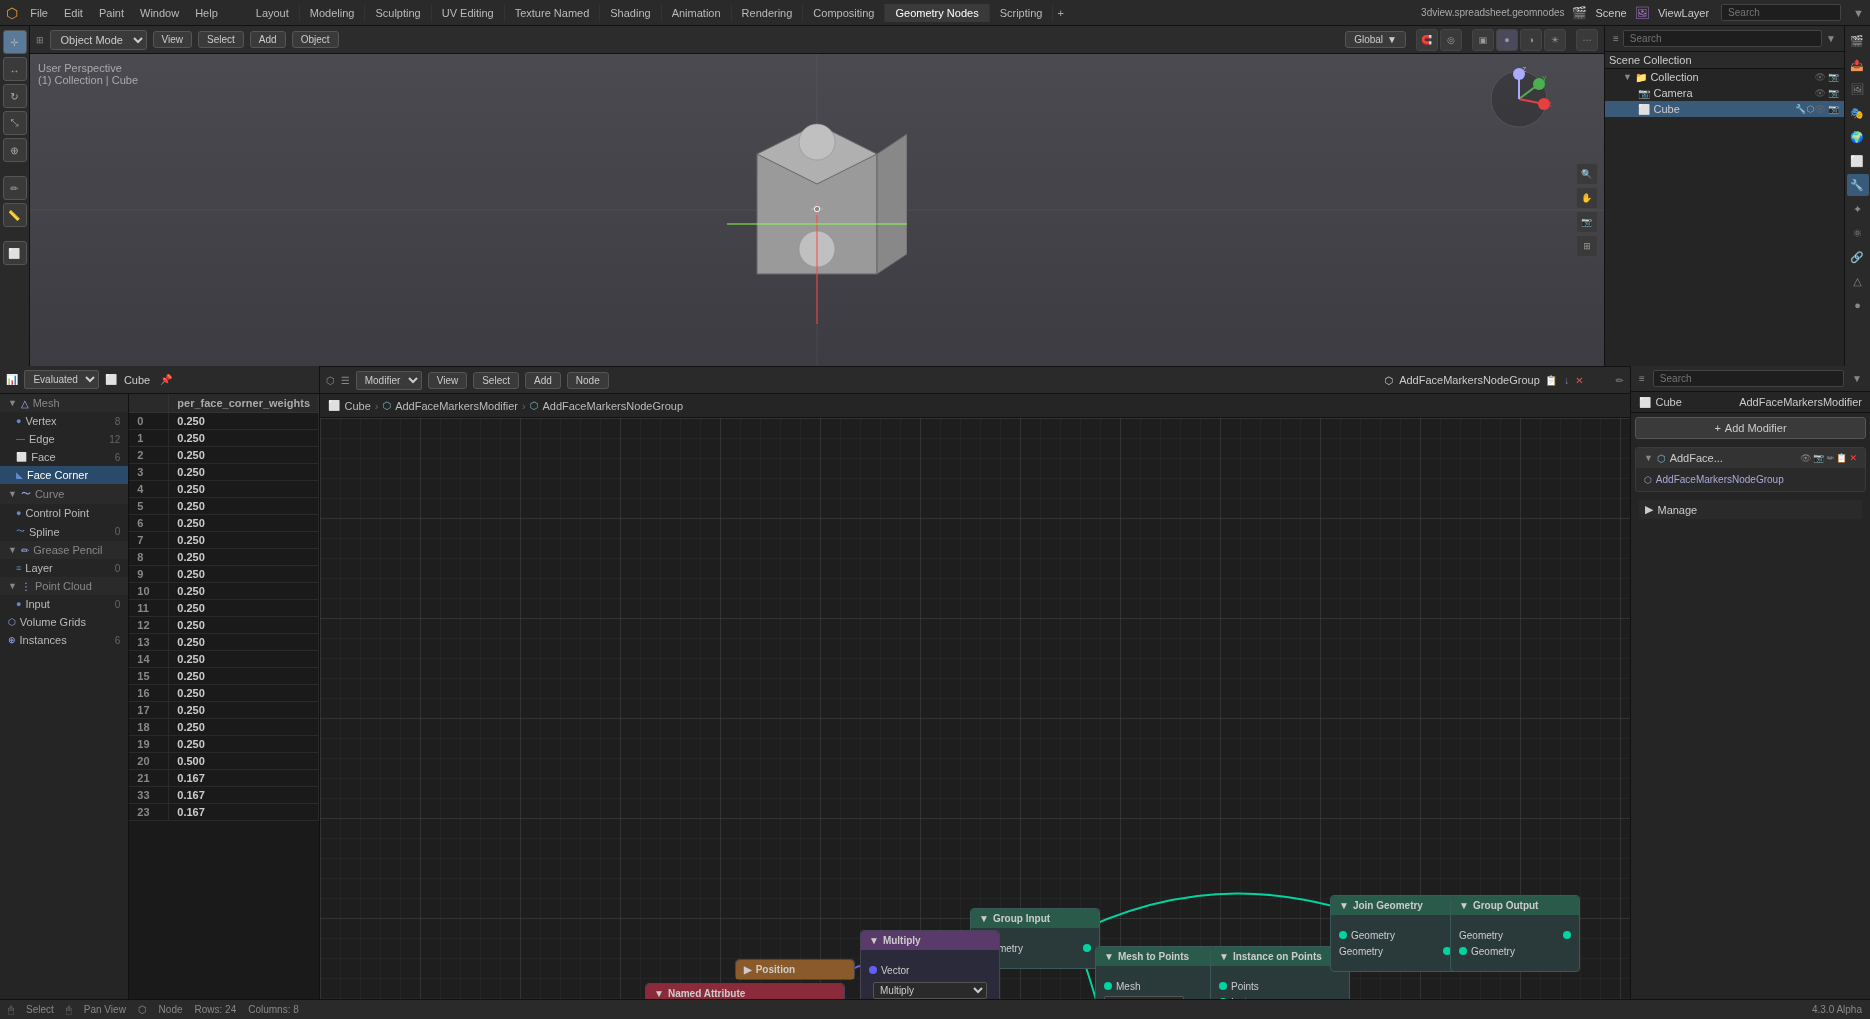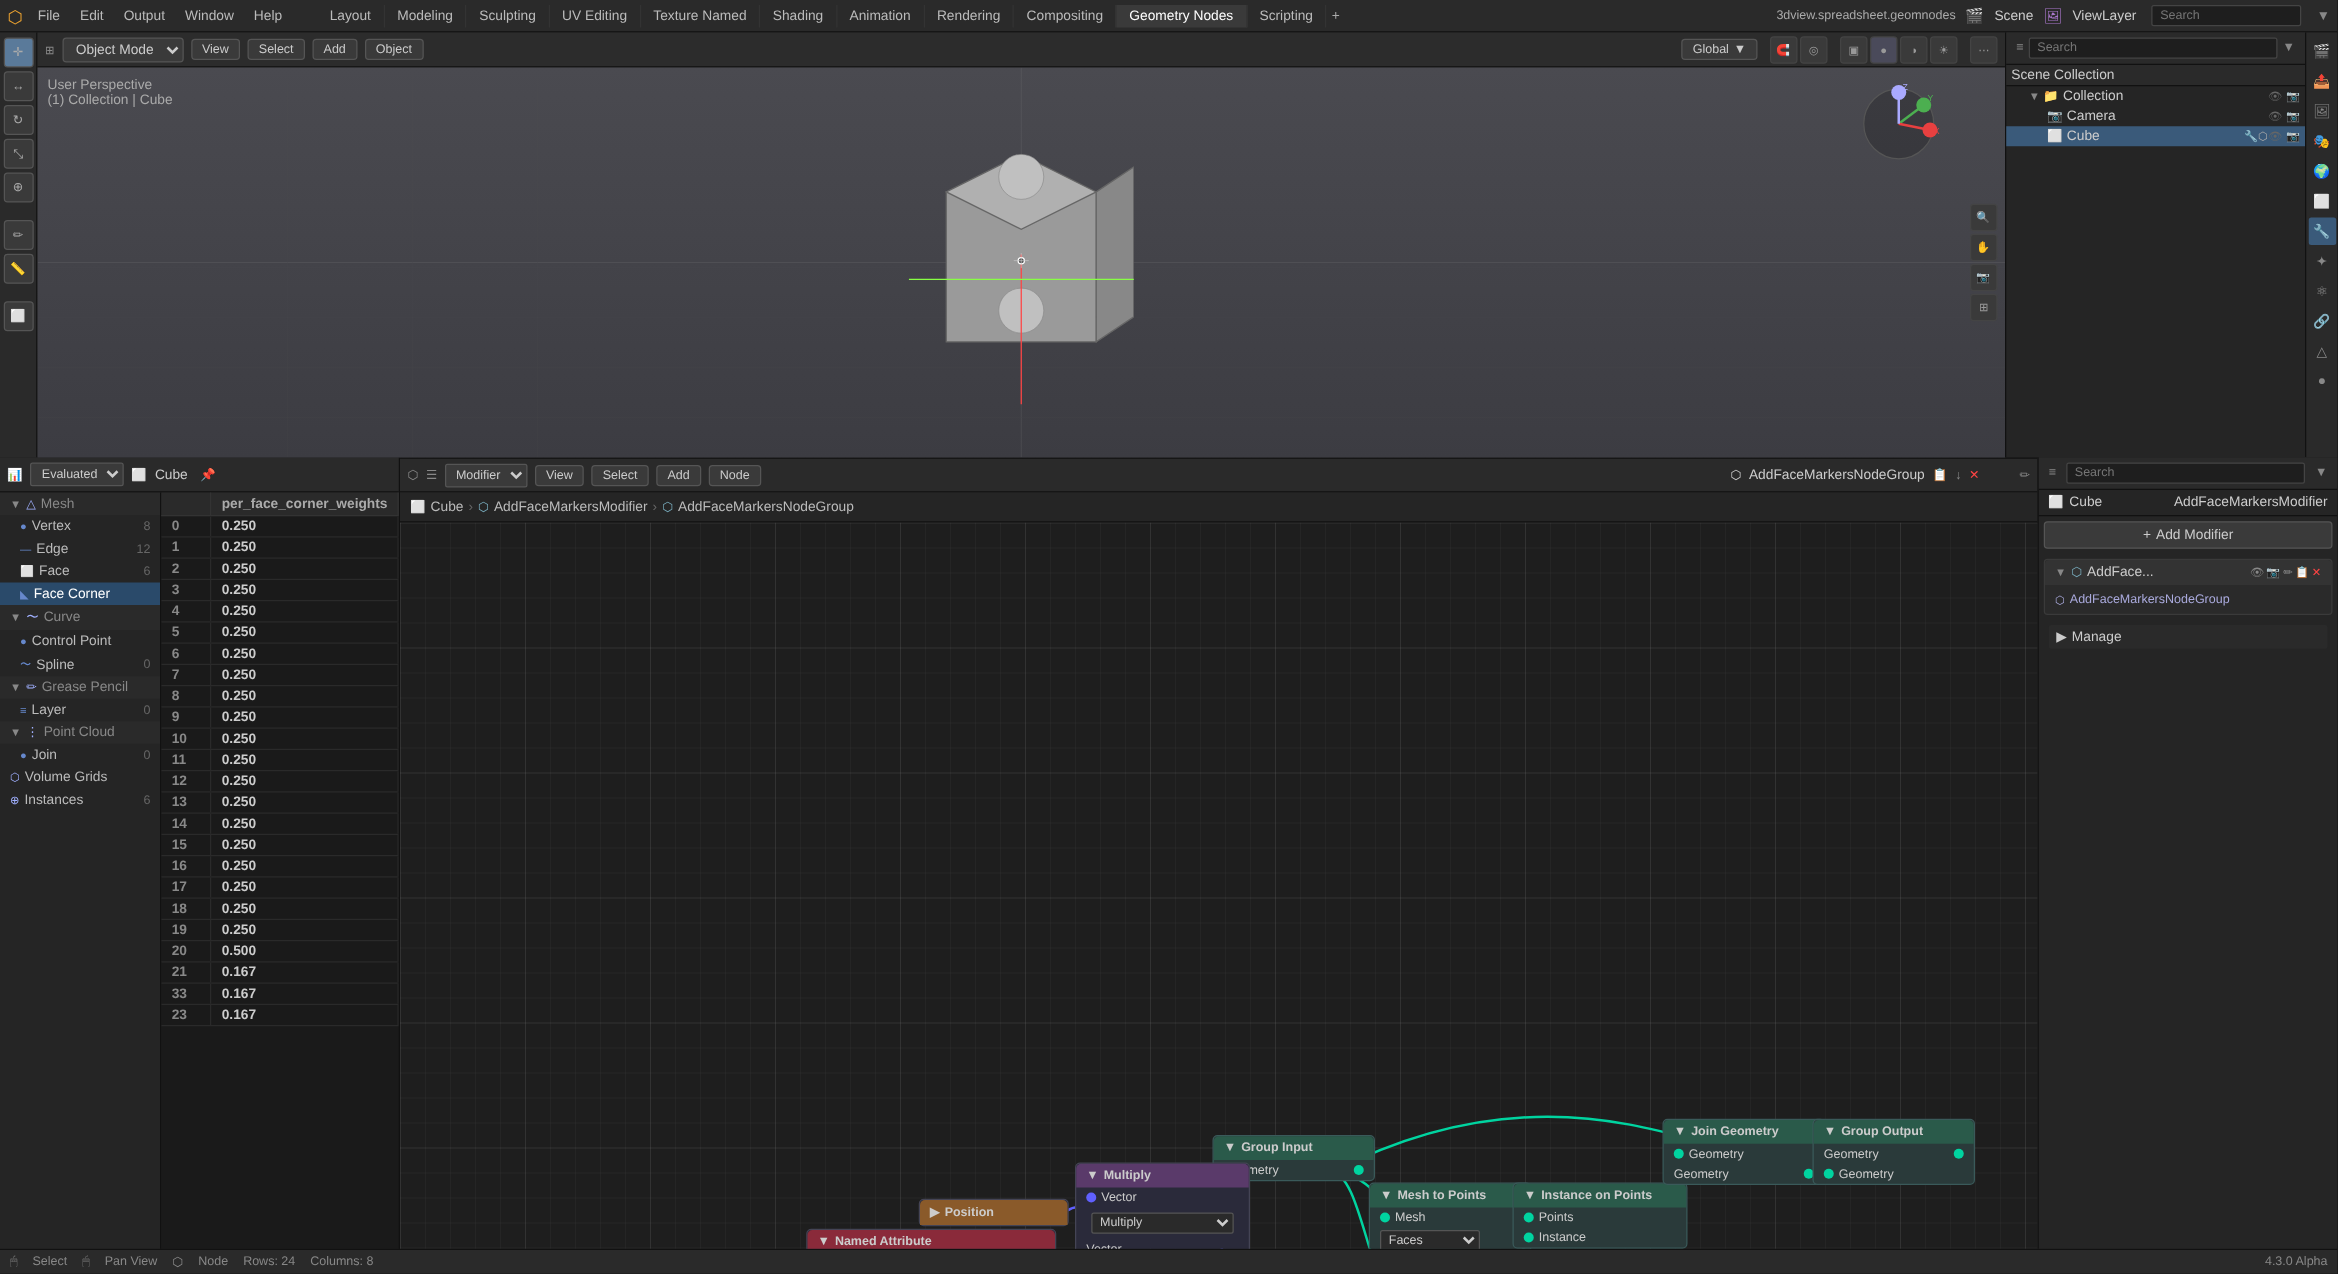--- a/index.html
+++ b/index.html
@@ -29,21 +29,21 @@
     .viewport-info { position: absolute; top: 8px; left: 8px; color: #aaa; font-size: 11px; }
     .vp-tool-btn { width: 22px; height: 22px; background: #3a3a3a; border: 1px solid #444; border-radius: 3px; cursor: pointer; display: flex; align-items: center; justify-content: center; color: #999; font-size: 9px; }
     .node-editor-toolbar { height: 28px; background: #2a2a2a; border-top: 1px solid #111; border-bottom: 1px solid #111; display: flex; align-items: center; padding: 0 6px; gap: 6px; }
     .node-editor-breadcrumb { display: flex; align-items: center; padding: 0 8px; height: 24px; background: #252525; border-bottom: 1px solid #111; font-size: 11px; color: #bbb; gap: 4px; }
     .breadcrumb-sep { color: #666; }
     .node-canvas { flex: 1; background: #1e1e1e; position: relative; overflow: hidden; }
 
     
     .node { position: absolute; border-radius: 4px; min-width: 120px; font-size: 10px; }
     .node-header { padding: 4px 8px; border-radius: 4px 4px 0 0; font-size: 10px; font-weight: bold; display: flex; align-items: center; gap: 4px; }
-    .node-body { padding: 0 0; border-radius: 0 0 4px 4px; }
+    .node-body { padding: 12px 0; border-radius: 0 0 4px 4px; }
     .node-row { display: flex; align-items: center; padding: 2px 8px; gap: 4px; min-height: 16px; }
     .node-socket { width: 8px; height: 8px; border-radius: 50%; flex-shrink: 0; }
     .socket-geometry { background: #00d4a0; }
     .socket-vector { background: #6060ff; }
     .node-label { color: #ccc; font-size: 10px; }
     .node-select { background: #2a2a2a; border: 1px solid #555; color: #ccc; font-size: 10px; padding: 1px 2px; border-radius: 2px; }
 
     
     .node-multiply { background: #2a2a3a; border: 1px solid #445; }
     .node-multiply .node-header { background: #5a3a6a; }
@@ -122,21 +122,21 @@
 
     .collapse-arrow { color: #888; font-size: 9px; }
   </style>
 </head>
 <body>
 
 <div class="top-menu-bar">
   <span style="color:#e8a030;font-size:14px;margin-right:4px;">⬡</span>
   <span class="menu-item">File</span>
   <span class="menu-item">Edit</span>
-  <span class="menu-item">Output</span>
+  <span class="menu-item">Paint</span>
   <span class="menu-item">Window</span>
   <span class="menu-item">Help</span>
   <div class="workspace-tabs">
     <span class="workspace-tab">Layout</span>
     <span class="workspace-tab">Modeling</span>
     <span class="workspace-tab">Sculpting</span>
     <span class="workspace-tab">UV Editing</span>
     <span class="workspace-tab">Texture Named</span>
     <span class="workspace-tab">Shading</span>
     <span class="workspace-tab">Animation</span>
@@ -388,21 +388,21 @@
               <span class="item-count">0</span>
             </div>
 
             <div class="spsheet-section-header">
               <span class="collapse-arrow">▼</span>
               <span style="color:#a0b0ff;font-size:10px;">⋮</span>
               <span>Point Cloud</span>
             </div>
             <div class="spsheet-item" style="padding-left:16px;">
               <span style="color:#6688cc;font-size:9px;">●</span>
-              <span>Join</span>
+              <span>Input</span>
               <span class="item-count">0</span>
             </div>
 
             <div class="spsheet-item">
               <span style="color:#a0b0ff;font-size:9px;">⬡</span>
               <span>Volume Grids</span>
             </div>
 
             <div class="spsheet-item">
               <span style="color:#a0b0ff;font-size:9px;">⊕</span>

